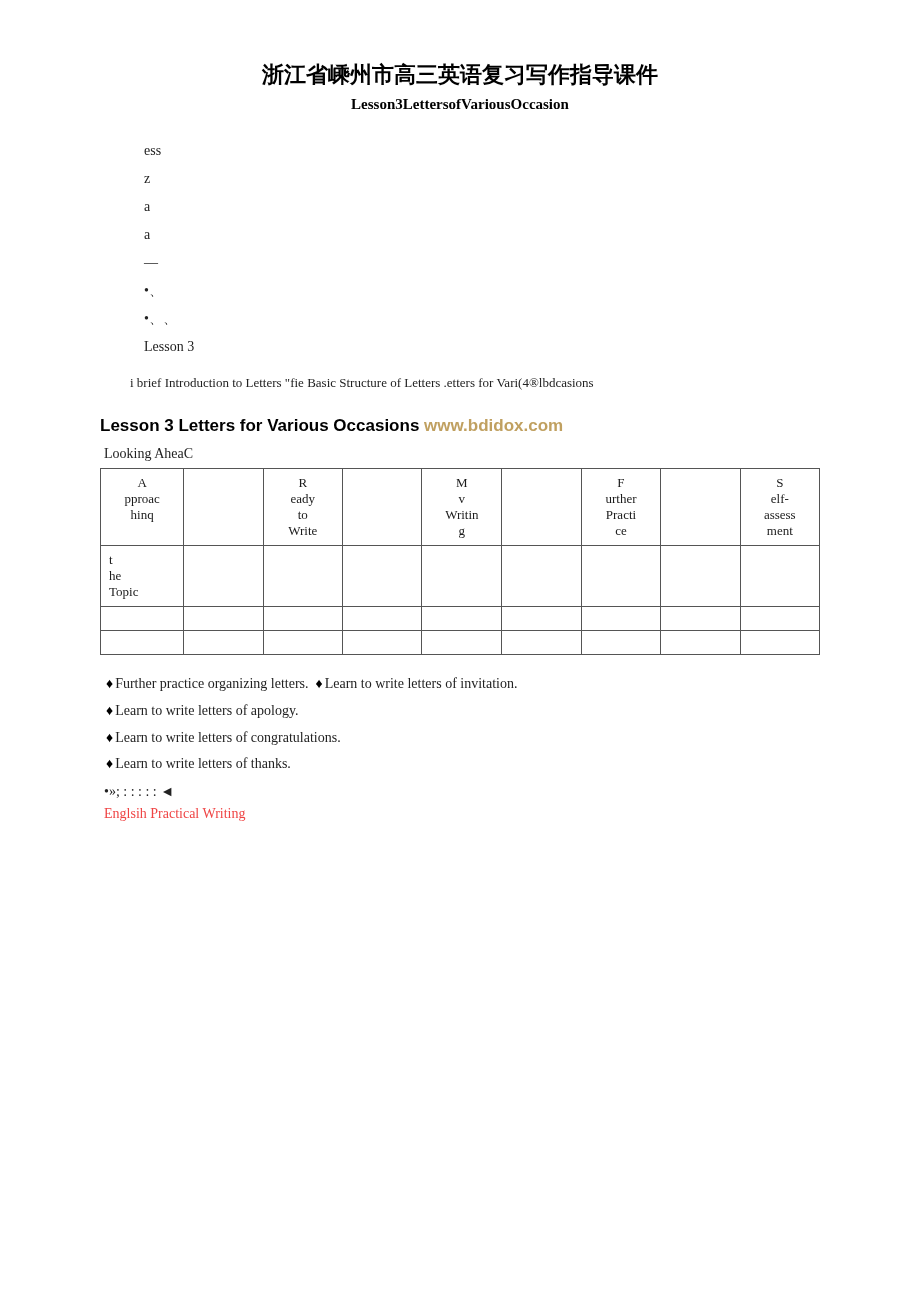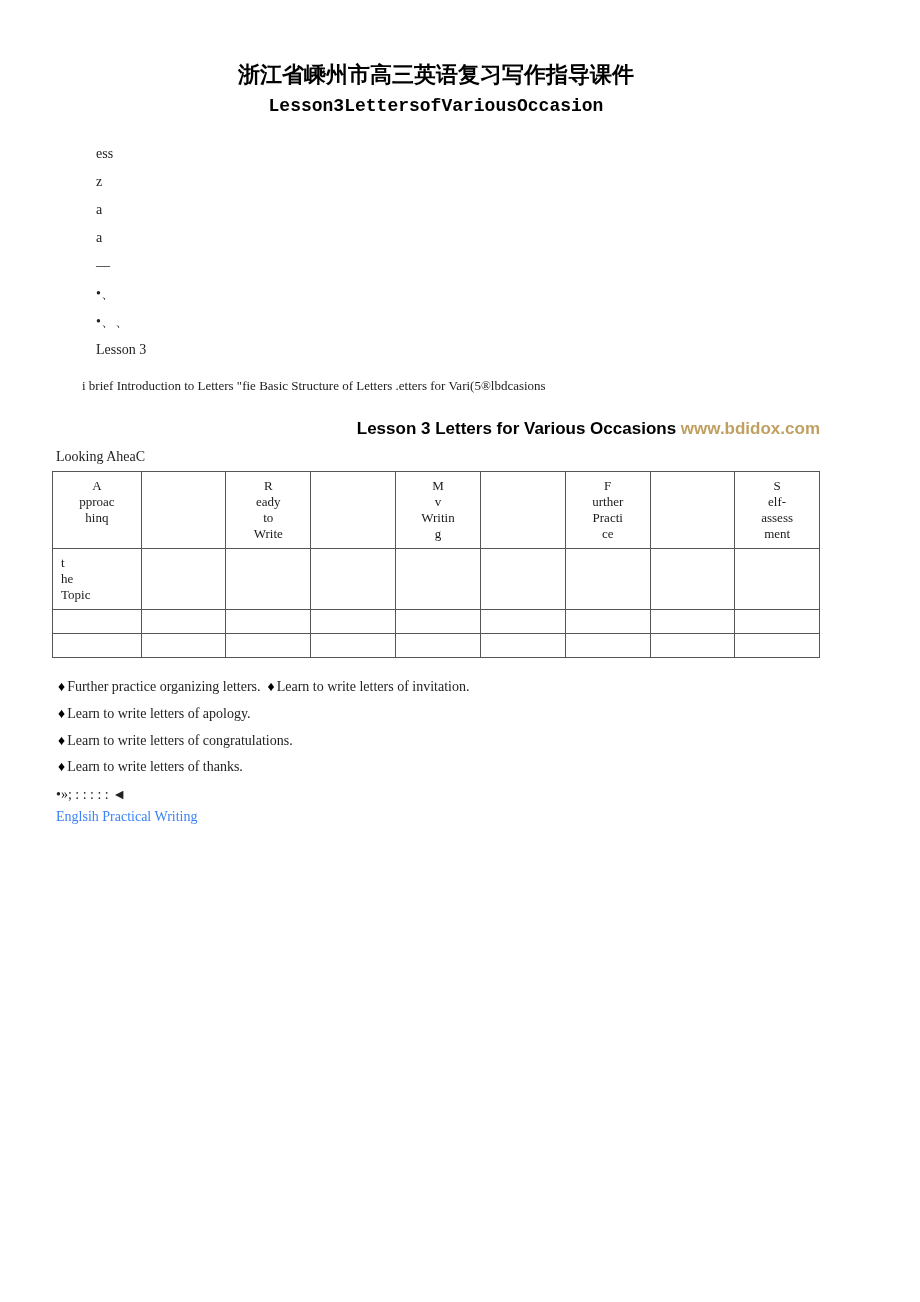--- a/index.html
+++ b/index.html
@@ -12,54 +12,54 @@
       min-height: 1302px;
       background: #ffffff;
       font-family: "SimSun", "宋体", serif;
       font-size: 14px;
       color: #1a1a1a;
     }
     .page {
       width: 920px;
       min-height: 1302px;
       background: #ffffff;
-      padding: 60px 100px 60px 52px;
+      padding: 60px 100px 60px 100px;
     }
     .title-section {
       text-align: center;
       margin-bottom: 24px;
     }
     .title-main {
       font-size: 22px;
       font-weight: bold;
       font-family: "SimHei", "黑体", sans-serif;
       color: #000;
       display: block;
       margin-bottom: 6px;
     }
     .title-sub {
-      font-size: 18px;
+      font-size: 15px;
       font-weight: bold;
-      font-family: Liberation Mono, monospace;
+      font-family: Liberation Serif, serif;
       color: #000;
       display: block;
     }
     .toc-section {
       margin-top: 18px;
       margin-bottom: 10px;
       padding-left: 20px;
     }
     .toc-item {
       font-size: 14px;
       color: #222;
       line-height: 2;
       margin-left: 24px;
     }
     .section-heading {
-      text-align: right;
+      text-align: left;
       font-size: 17px;
       font-weight: bold;
       font-family: Arial, "SimSun", serif;
       color: #000;
       margin: 22px 0 10px 0;
     }
     .watermark-text {
       color: #c0a060;
       font-family: Arial, sans-serif;
     }
@@ -113,21 +113,21 @@
       margin-right: 2px;
     }
     .special-line {
       font-size: 14px;
       color: #222;
       margin-top: 6px;
       margin-bottom: 6px;
     }
     .footer-line {
       font-size: 14px;
-      color: #3b82f6;
+      color: #ef4444;
       margin-top: 4px;
     }
     .brief-intro {
       font-size: 13px;
       color: #222;
       padding-left: 30px;
       margin-bottom: 16px;
       line-height: 1.8;
     }
   </style>
@@ -146,21 +146,21 @@
     <div class="toc-item">z</div>
     <div class="toc-item">a</div>
     <div class="toc-item">a</div>
     <div class="toc-item">—</div>
     <div class="toc-item">•、</div>
     <div class="toc-item">•、、</div>
     <div class="toc-item">Lesson 3</div>
   </div>
 
   <div class="brief-intro">
-    i brief Introduction to Letters "fie Basic Structure of Letters .etters for Vari(5®lbdcasions
+    i brief Introduction to Letters "fie Basic Structure of Letters .etters for Vari(4®lbdcasions
   </div>
 
   <div class="section-heading">
     <span>Lesson 3 Letters for Various Occasions</span>
     <span class="watermark-text"> www.bdidox.com </span>
   </div>
 
   <div class="looking-ahead-label">Looking AheaC</div>
 
   <table class="content-table">

